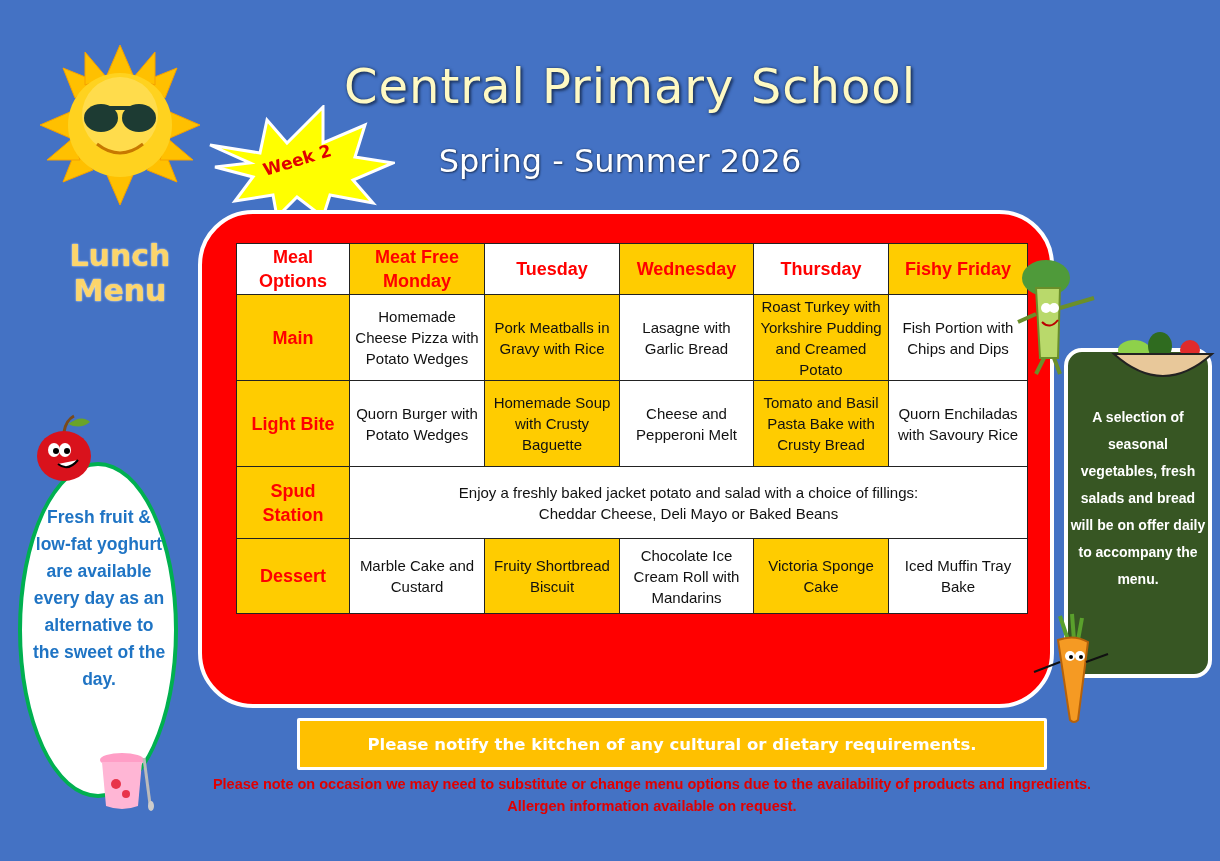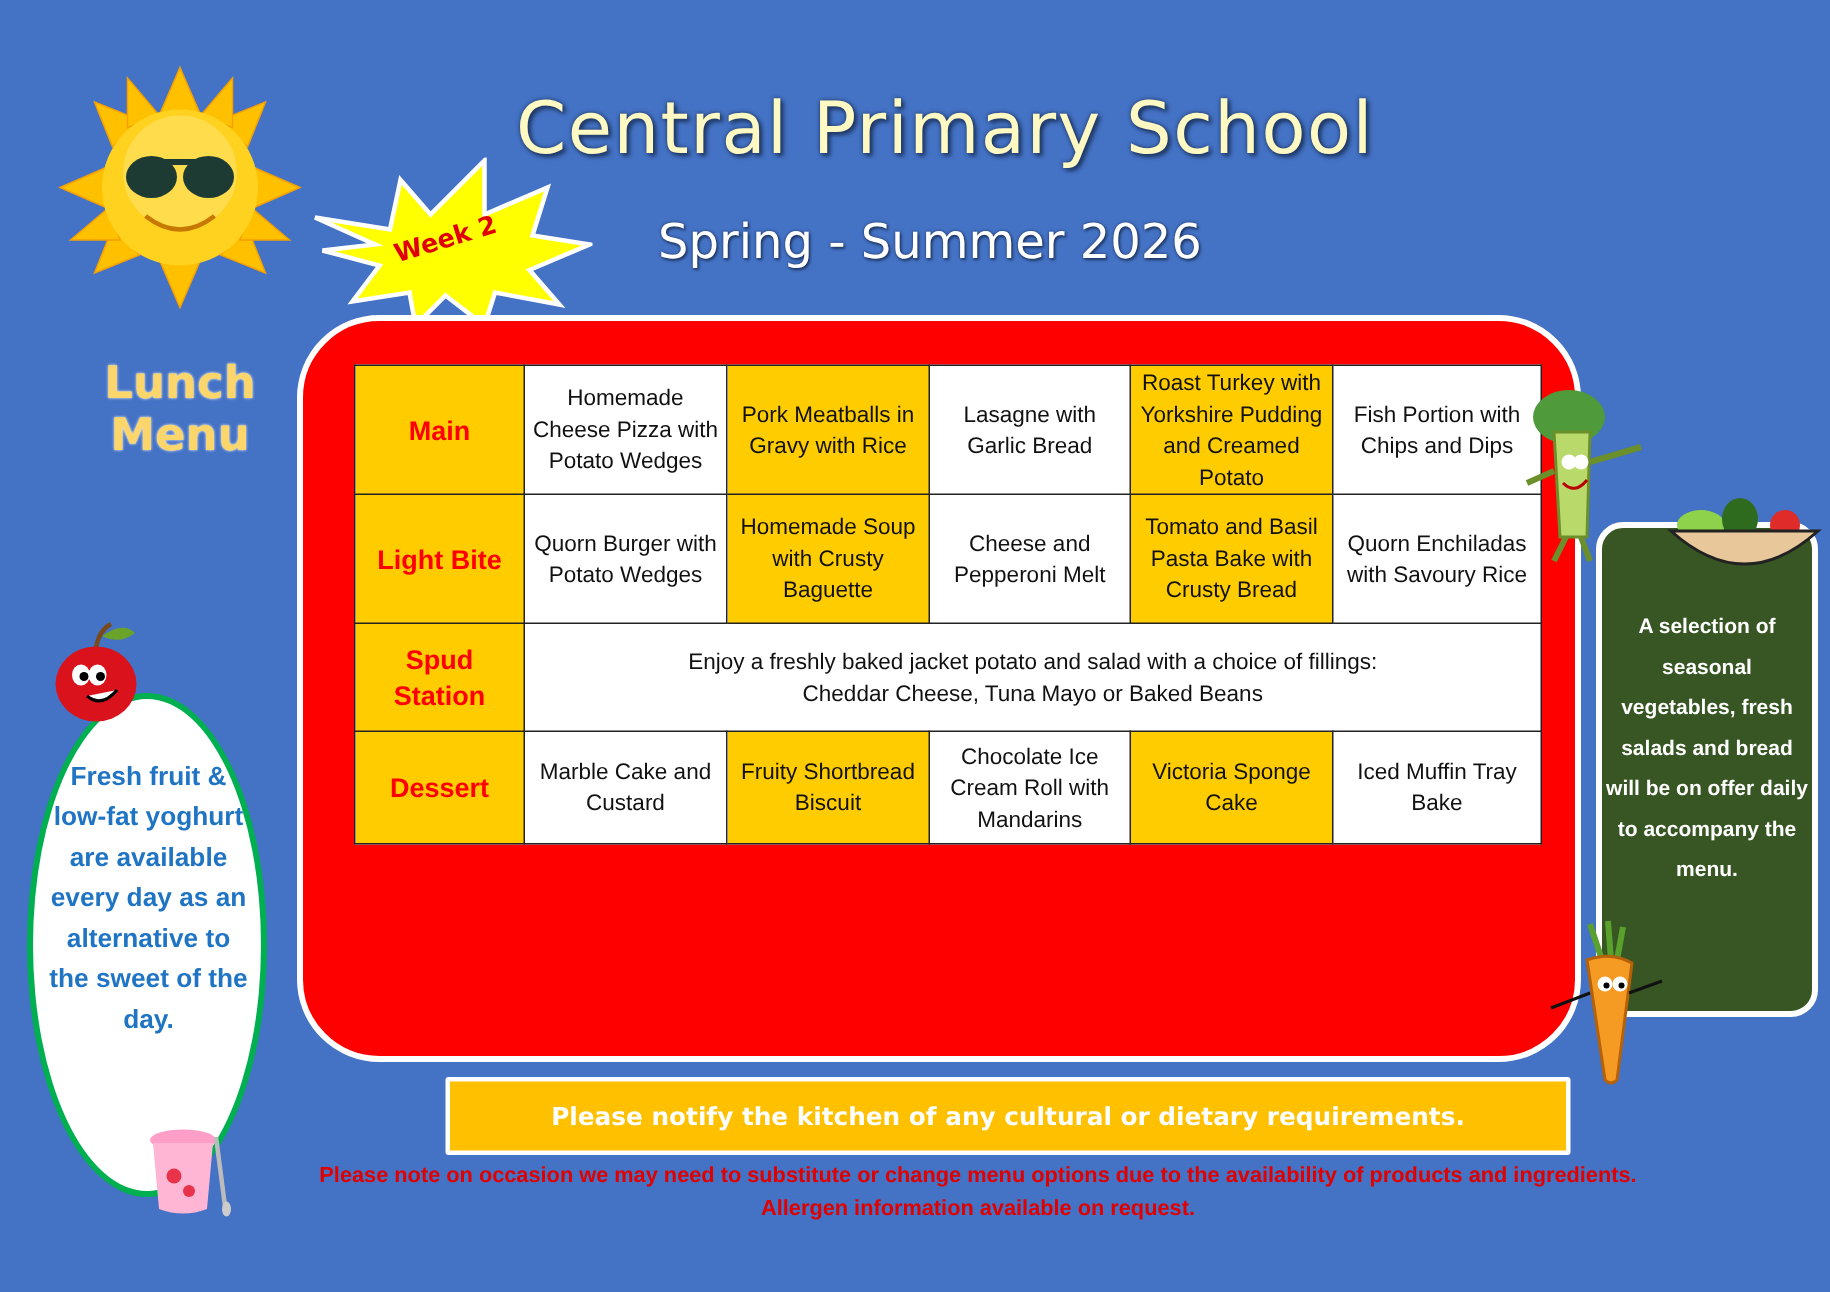--- a/index.html
+++ b/index.html
@@ -135,41 +135,49 @@
 <table class="menu">
   <colgroup>
     <col style="width:113px">
       <col style="width:135px">
       <col style="width:135px">
     <col style="width:134px">
       <col style="width:135px">
       <col style="width:139px">
   </colgroup>
   <tbody>
+      <tr style="height:51px">
+    <td class="hdr wht">Meal Options</td>
+    <td class="hdr yel">Meat Free Monday</td>
+    <td class="hdr wht">Tuesday</td>
+    <td class="hdr yel">Wednesday</td>
+    <td class="hdr wht">Thursday</td>
+    <td class="hdr yel">Fishy Friday</td>
+  </tr>
   <tr style="height:86px">
     <td class="hdr yel">Main</td>
     <td class="wht">Homemade Cheese Pizza with Potato Wedges</td>
     <td class="yel">Pork Meatballs in Gravy with Rice</td>
     <td class="wht">Lasagne with Garlic Bread</td>
     <td class="yel">Roast Turkey with Yorkshire Pudding and Creamed Potato</td>
     <td class="wht">Fish Portion with Chips and Dips</td>
   </tr>
   <tr style="height:86px">
     <td class="hdr yel">Light Bite</td>
     <td class="wht">Quorn Burger with Potato Wedges</td>
     <td class="yel">Homemade Soup with Crusty Baguette</td>
     <td class="wht">Cheese and Pepperoni Melt</td>
     <td class="yel">Tomato and Basil Pasta Bake with Crusty Bread</td>
     <td class="wht">Quorn Enchiladas with Savoury Rice</td>
   </tr>
   <tr style="height:72px">
     <td class="hdr yel">Spud Station</td>
     <td class="wht" colspan="5">
       <div>Enjoy a freshly baked jacket potato and salad with a choice of fillings:</div>
-      <div>Cheddar Cheese, Tuna Mayo or Baked Beans</div>
+      <div>Cheddar Cheese, Deli Mayo or Baked Beans</div>
     </td>
   </tr>
   <tr style="height:75px">
     <td class="hdr yel">Dessert</td>
     <td class="wht">Marble Cake and Custard</td>
     <td class="yel">Fruity Shortbread Biscuit</td>
     <td class="wht">Chocolate Ice Cream Roll with Mandarins</td>
     <td class="yel">Victoria Sponge Cake</td>
     <td class="wht">Iced Muffin Tray Bake</td>
   </tr>

